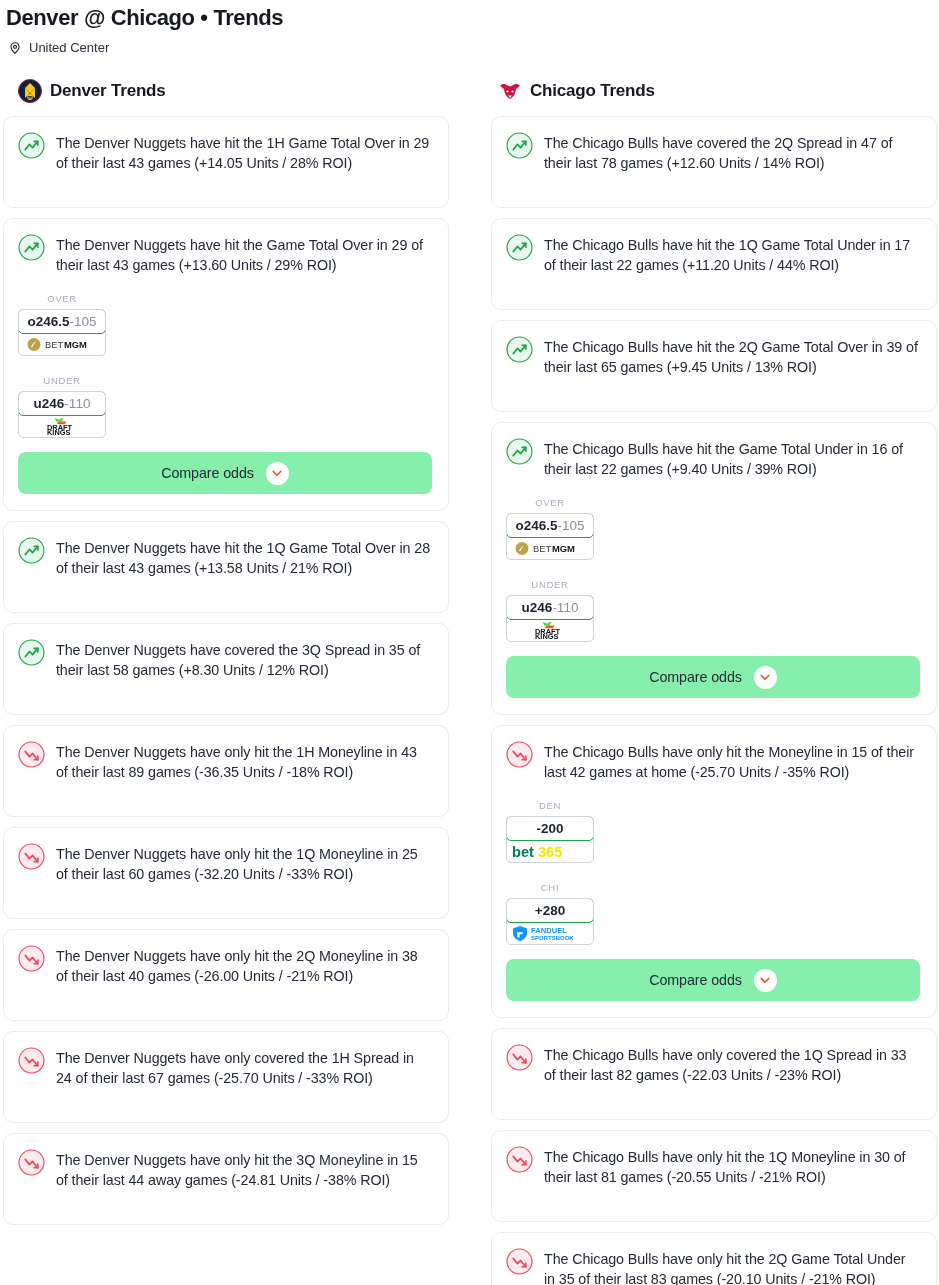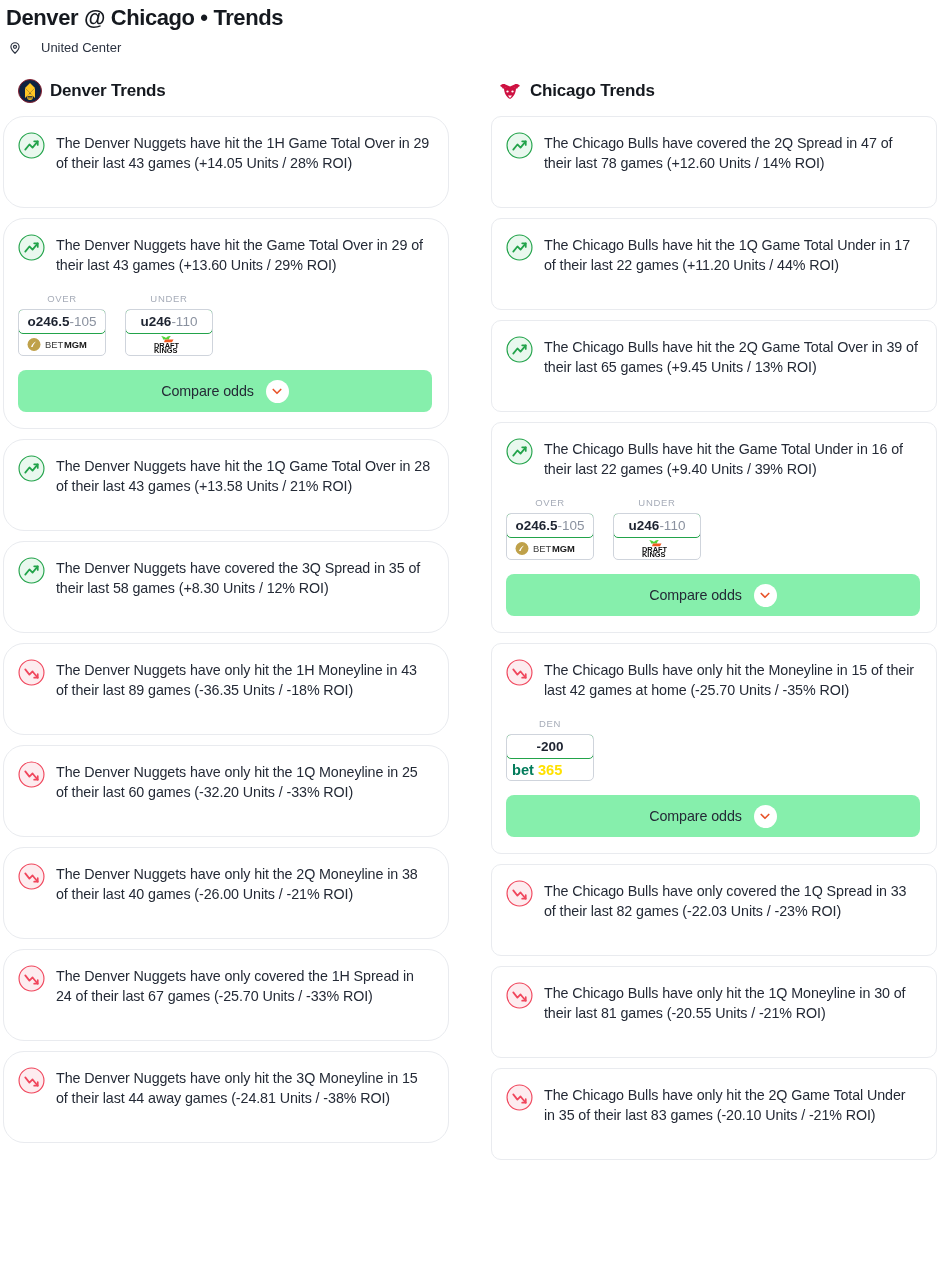--- a/index.html
+++ b/index.html
@@ -18,21 +18,21 @@
   .game-title {
     font-size: 22px;
     font-weight: 700;
     letter-spacing: -0.4px;
     color: #15191f;
     line-height: 28px;
   }
   .venue-row {
     display: flex;
     align-items: center;
-    gap: 19px;
+    gap: 7px;
     margin-top: 8px;
     padding-left: 2px;
   }
   .venue-text { font-size: 13px; color: #2b3240; line-height: 16px; }
   .pin-icon { display: block; width: 14px; height: 14px; }
 
   
   .columns {
     display: flex;
     gap: 42px;
@@ -61,40 +61,41 @@
 
   
   .card {
     border: 1px solid #e9ebef;
     border-radius: 10px;
     background: #ffffff;
     padding: 14px 16px 16px 14px;
     margin-bottom: 10px;
     min-height: 92px;
   }
-  .card.left-card  { width: 446px; border-radius: 21px; }
+  .card.left-card  { width: 446px; }
   .card.right-card { width: 446px; }
 
   .card-top { display: flex; gap: 11px; align-items: flex-start; }
   .trend-icon { width: 27px; height: 27px; flex: 0 0 27px; margin-top: 1px; display:block; }
   .trend-text {
     font-size: 14.3px;
     line-height: 20px;
     color: #242a36;
     letter-spacing: -0.1px;
     padding-top: 2px;
   }
 
   
   .odds-wrap {
     display: flex;
-    justify-content: flex-start;
+    justify-content: center;
     gap: 19px;
     margin-top: 18px;
     padding-right: 16px;
+    flex-direction: column;
   }
   .odds-col { width: 88px; }
   .odds-label {
     font-size: 9.5px;
     letter-spacing: 0.7px;
     color: #a6acb8;
     text-align: center;
     margin-bottom: 5px;
     font-weight: 400;
   }
@@ -461,20 +462,36 @@
                     <span class="odds-num">-200</span>
                   </div>
                   <div class="odds-book">
                     <svg class="book-svg" width="78" height="17" viewBox="0 0 78 17">
                       <text x="1" y="14" font-family="Liberation Sans, sans-serif" font-size="14.6" font-weight="bold" fill="#027b5b">bet</text>
                       <text x="27" y="14" font-family="Liberation Sans, sans-serif" font-size="14.6" font-weight="bold" fill="#ffe100">365</text>
                     </svg>
                   </div>
                 </div>
               </div>
+              <div class="odds-col">
+                <div class="odds-label">CHI</div>
+                <div class="odds-box">
+                  <div class="odds-value">
+                    <span class="odds-num">+280</span>
+                  </div>
+                  <div class="odds-book">
+                    <svg class="book-svg" width="78" height="17" viewBox="0 0 78 17">
+                      <path d="M9 1l7 2.4v5C16 12 12.8 14.6 9 16 5.2 14.6 2 12 2 8.4v-5z" fill="#1493ff"></path>
+                      <path d="M6 7.2h6l-.8 2H8.6v3.4H6.4z" fill="#fff"></path>
+                      <text x="20" y="8.2" font-family="Liberation Sans, sans-serif" font-size="7.6" font-weight="bold" fill="#1493ff">FANDUEL</text>
+                      <text x="20" y="15" font-family="Liberation Sans, sans-serif" font-size="6" font-weight="bold" fill="#1493ff">SPORTSBOOK</text>
+                    </svg>
+                  </div>
+                </div>
+              </div>
             </div>
             <div class="compare">
               <span class="compare-label">Compare odds</span>
               <span class="chev-btn">
                 <svg width="12" height="12" viewBox="0 0 16 16" fill="none" stroke="#e8542a" stroke-width="2.2" stroke-linecap="round" stroke-linejoin="round">
                   <polyline points="3,6 8,11 13,6"></polyline>
                 </svg>
               </span>
             </div>
           </div>

